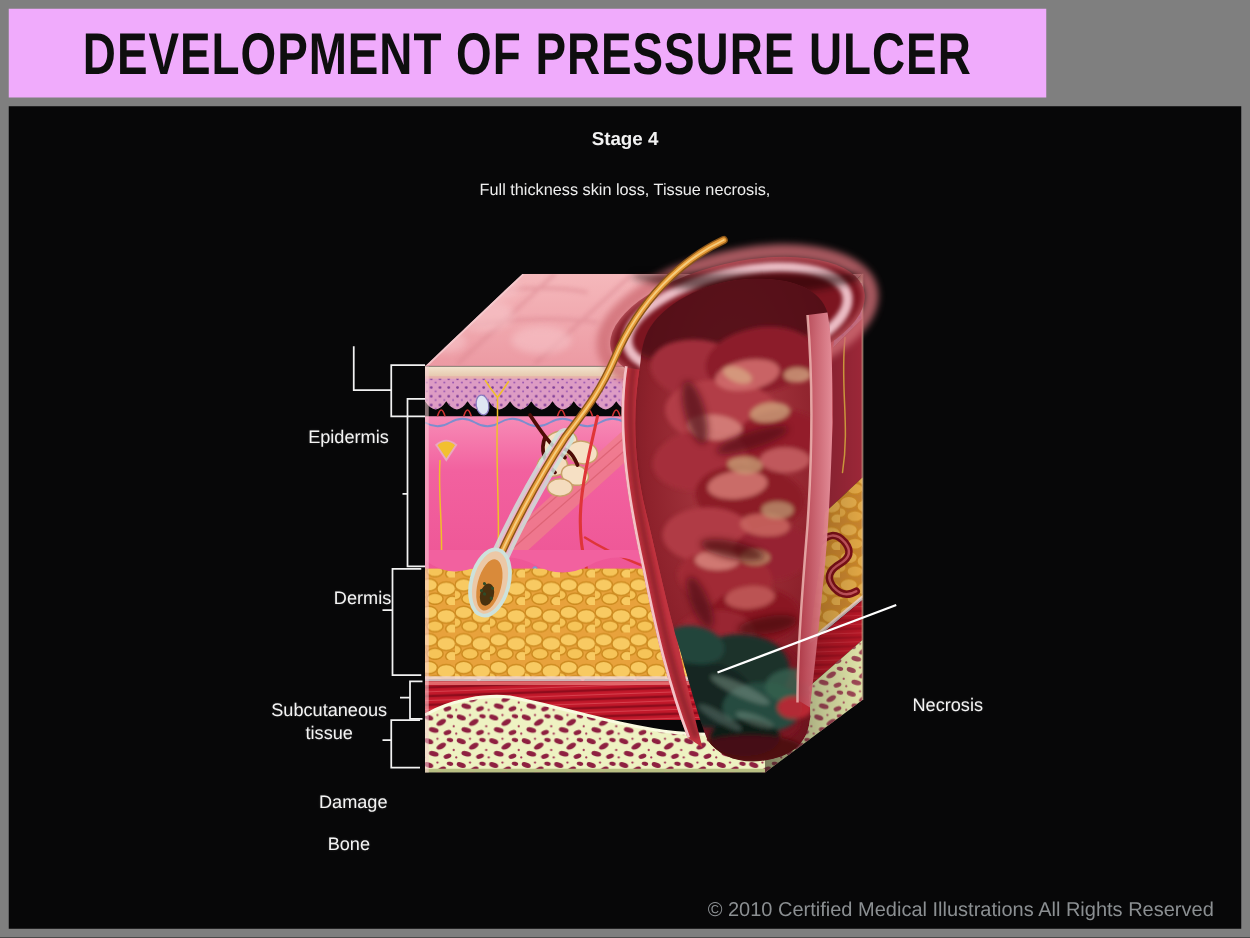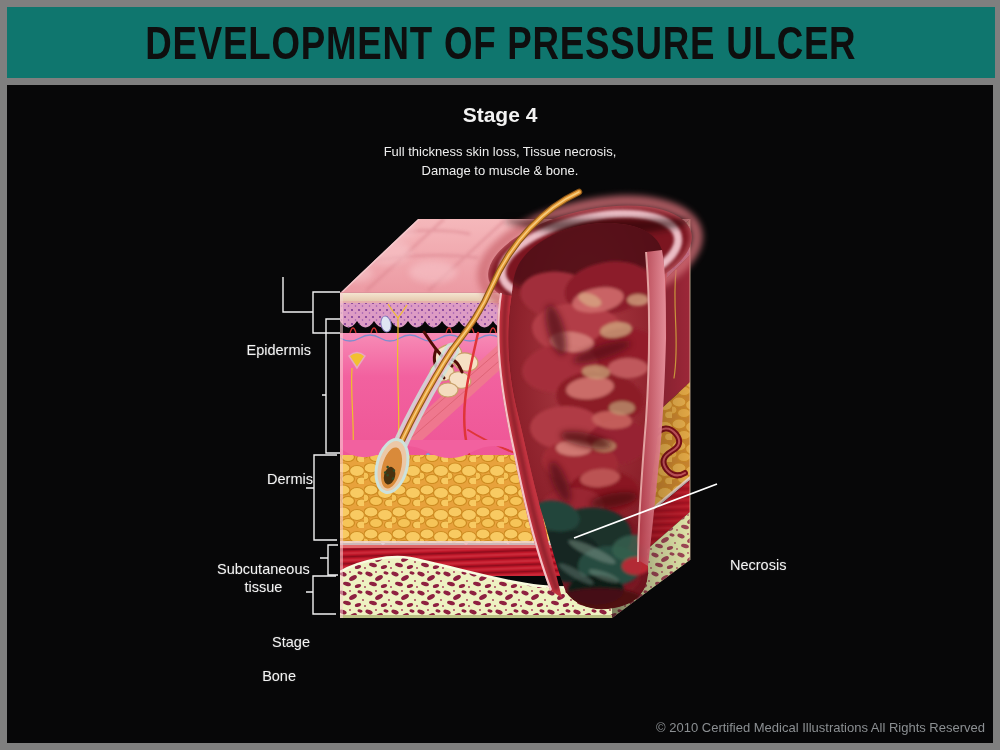--- a/index.html
+++ b/index.html
@@ -1,29 +1,29 @@
 <!DOCTYPE html>
 <html><head>
 <meta charset="utf-8">
 <style>
   html,body{margin:0;padding:0;background:#4a4a4a;}
   #poster{position:relative;width:1000px;height:750px;background:#7f7f7f;overflow:hidden;
           font-family:"Liberation Sans",sans-serif;}
-  #header{position:absolute;left:7px;top:7px;width:988px;height:71px;background:#0f766e;
+  #header{position:absolute;left:7px;top:7px;width:830px;height:71px;background:#f0abfc;
           display:flex;align-items:center;justify-content:center;}
   #header h1{margin:0;font-size:47px;font-weight:700;letter-spacing:1px;color:#0e0e0e;
              transform:scaleX(.78);white-space:nowrap;}
   #stage{position:absolute;left:7px;top:85px;width:986px;height:658px;background:#070708;}
   .ctr{position:absolute;left:0;right:0;text-align:center;color:#f2f2f2;white-space:nowrap;}
-  #stageTitle{top:18px;font-size:21px;font-weight:700;}
+  #stageTitle{top:18px;font-size:15px;font-weight:700;}
   #subtitle{top:57px;font-size:13px;line-height:19px;color:#eeeeee;}
   .lbl{position:absolute;color:#f4f4f4;font-size:14.5px;white-space:nowrap;
        text-shadow:0 0 2px rgba(255,255,255,.2);}
   .r{}
-  #copyright{position:absolute;right:8px;top:635px;font-size:13px;color:#8b8f92;}
+  #copyright{position:absolute;right:22px;top:635px;font-size:16px;color:#8b8f92;}
   #art{position:absolute;left:-7px;top:-85px;width:1000px;height:750px;pointer-events:none;}
 </style>
 </head>
 <body>
 
 <div id="poster">
   <div id="header">
     <h1>DEVELOPMENT OF PRESSURE ULCER</h1>
   </div>
 
@@ -313,28 +313,27 @@
         <path d="M306,488 H314 M337,455 H314 V540 H337"></path>
         <path d="M320,558 H328 M338,545 H328 V575 H338"></path>
         <path d="M306,592 H313 M336,576 H313 V614 H336"></path>
       </g>
       <line x1="717" y1="484" x2="574" y2="538" stroke="#ffffff" stroke-width="1.8"></line>
     </svg>
 
     <div id="stageTitle" class="ctr">Stage 4</div>
     <div id="subtitle" class="ctr">
       <div>Full thickness skin loss, Tissue necrosis,</div>
-      <div>Damage to muscle &amp; bone.</div>
     </div>
 
     <div class="lbl r" style="right:682px;top:257px;">Epidermis</div>
     <div class="lbl r" style="right:680px;top:386px;">Dermis</div>
     <div class="lbl" style="left:210px;top:475px;line-height:18px;text-align:center;">
       <div>Subcutaneous</div>
       <div>tissue</div>
     </div>
-    <div class="lbl r" style="right:683px;top:549px;">Stage</div>
+    <div class="lbl r" style="right:683px;top:549px;">Damage</div>
     <div class="lbl r" style="right:697px;top:583px;">Bone</div>
     <div class="lbl" style="left:723px;top:472px;">Necrosis</div>
 
     <div id="copyright">© 2010 Certified Medical Illustrations All Rights Reserved</div>
   </div>
 </div>
 
 </body></html>

